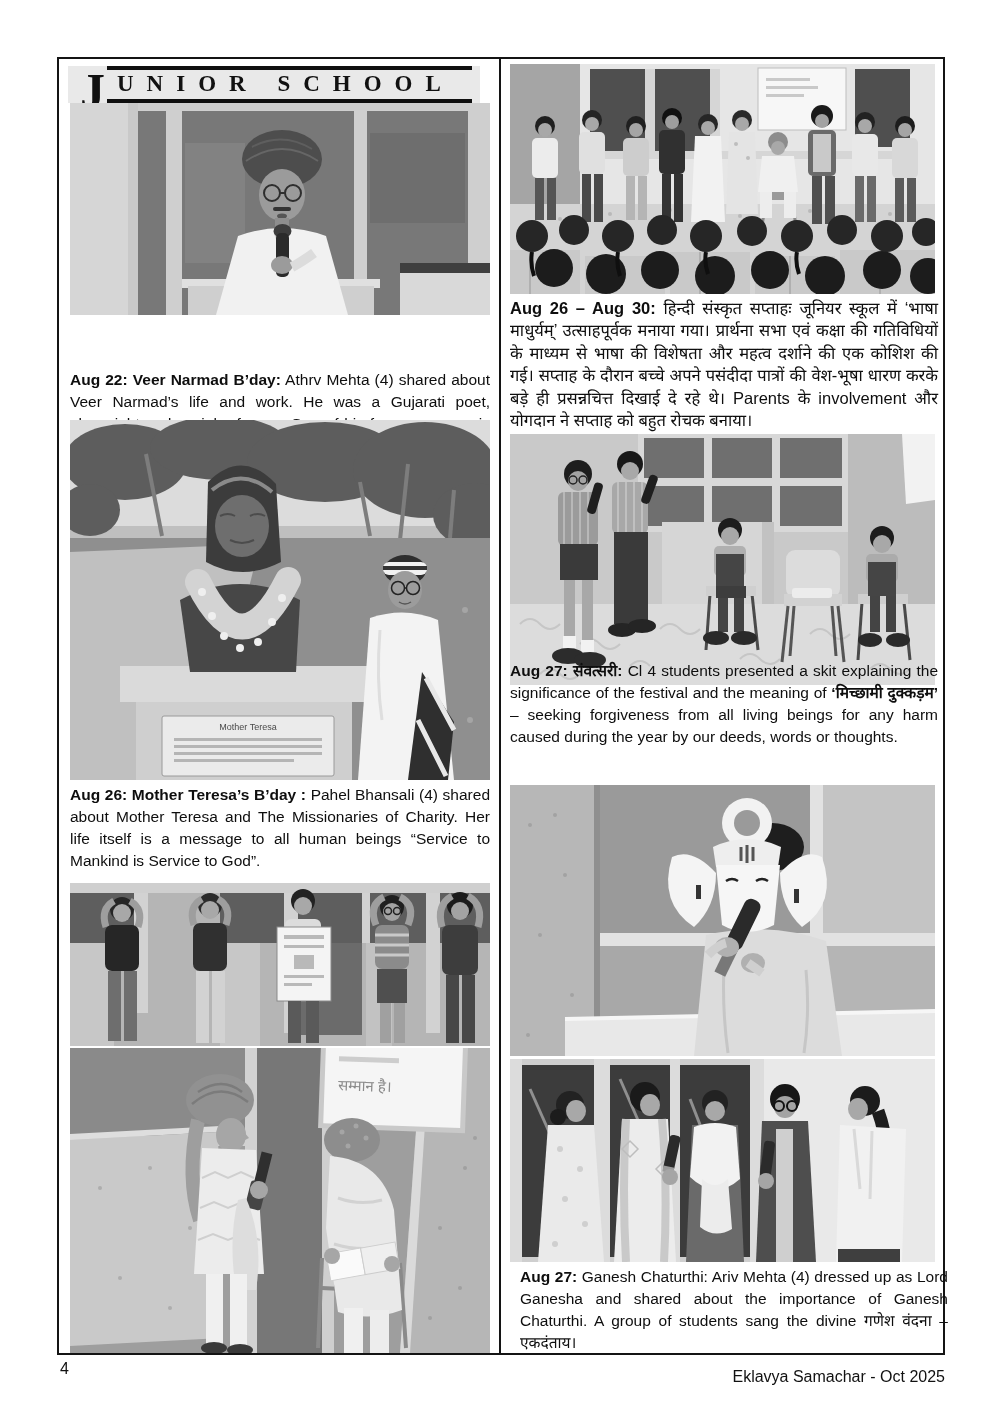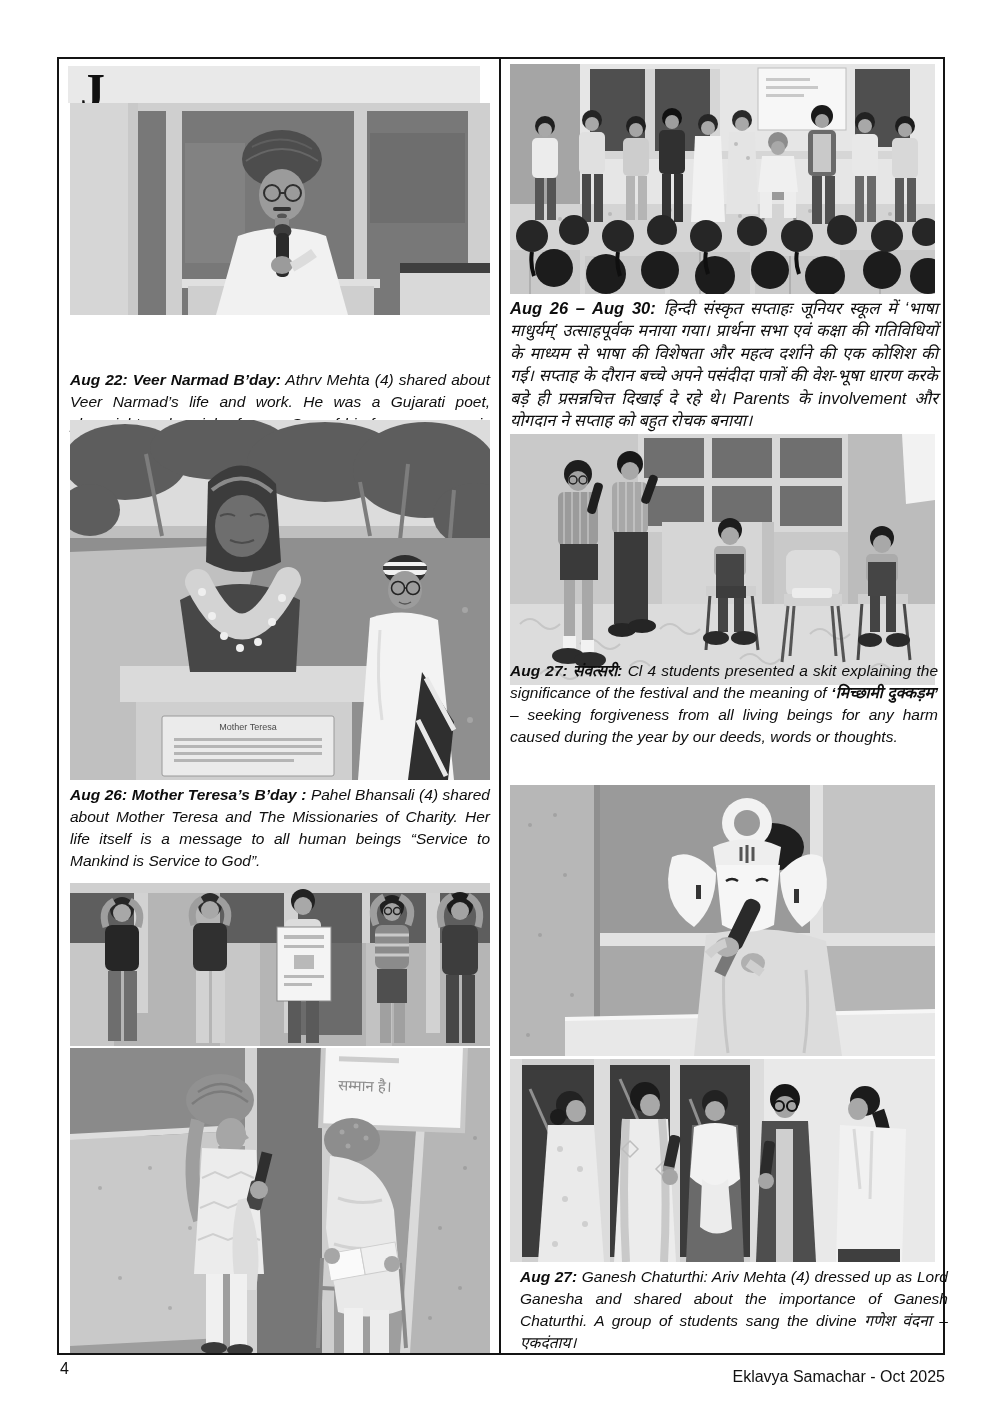--- a/index.html
+++ b/index.html
@@ -21,35 +21,36 @@
   .masthead-initial{
     font-family:"Liberation Serif", serif;font-weight:bold;font-size:50px;
     line-height:30px;transform:translateY(6px);letter-spacing:0;
   }
   .masthead-rest{
     flex:1;font-family:"Liberation Serif", serif;font-weight:bold;font-size:23px;
     letter-spacing:13px;border-top:4px solid #101010;border-bottom:4px solid #101010;
     padding:1px 0 2px 10px;margin-left:2px;white-space:nowrap;overflow:hidden;
   }
   .caption{
-    font-size:15.5px;line-height:1.42;text-align:justify;color:#0e0e0e;font-style:italic;
+    font-size:15.5px;line-height:1.42;text-align:justify;color:#0e0e0e;
   }
   .caption b{font-weight:bold;}
   .caption.hindi{font-size:16.5px;line-height:1.36;}
   .footer-text{font-size:16px;color:#111;}
   svg.photo{display:block;}
 </style>
 </head>
 <body>
 
 <div class="abs page-border"></div>
 <div class="abs col-divider"></div>
 
 <div class="abs masthead">
   <span class="masthead-initial">J</span>
+  <span class="masthead-rest">UNIOR SCHOOL</span>
 </div>
 
 <svg class="abs photo" style="left:70px;top:103px;" width="420" height="212" viewBox="0 0 420 212">
   <rect width="420" height="212" fill="#787878"></rect>
   <rect x="58" width="352" height="8" fill="#cfcfcf"></rect>
   <rect width="58" height="212" fill="#d6d6d6"></rect>
   <rect x="58" width="10" height="212" fill="#c9c9c9"></rect>
   <rect x="96" width="16" height="212" fill="#cfcfcf"></rect>
   <rect x="284" width="13" height="212" fill="#cfcfcf"></rect>
   <rect x="398" width="22" height="212" fill="#cfcfcf"></rect>

